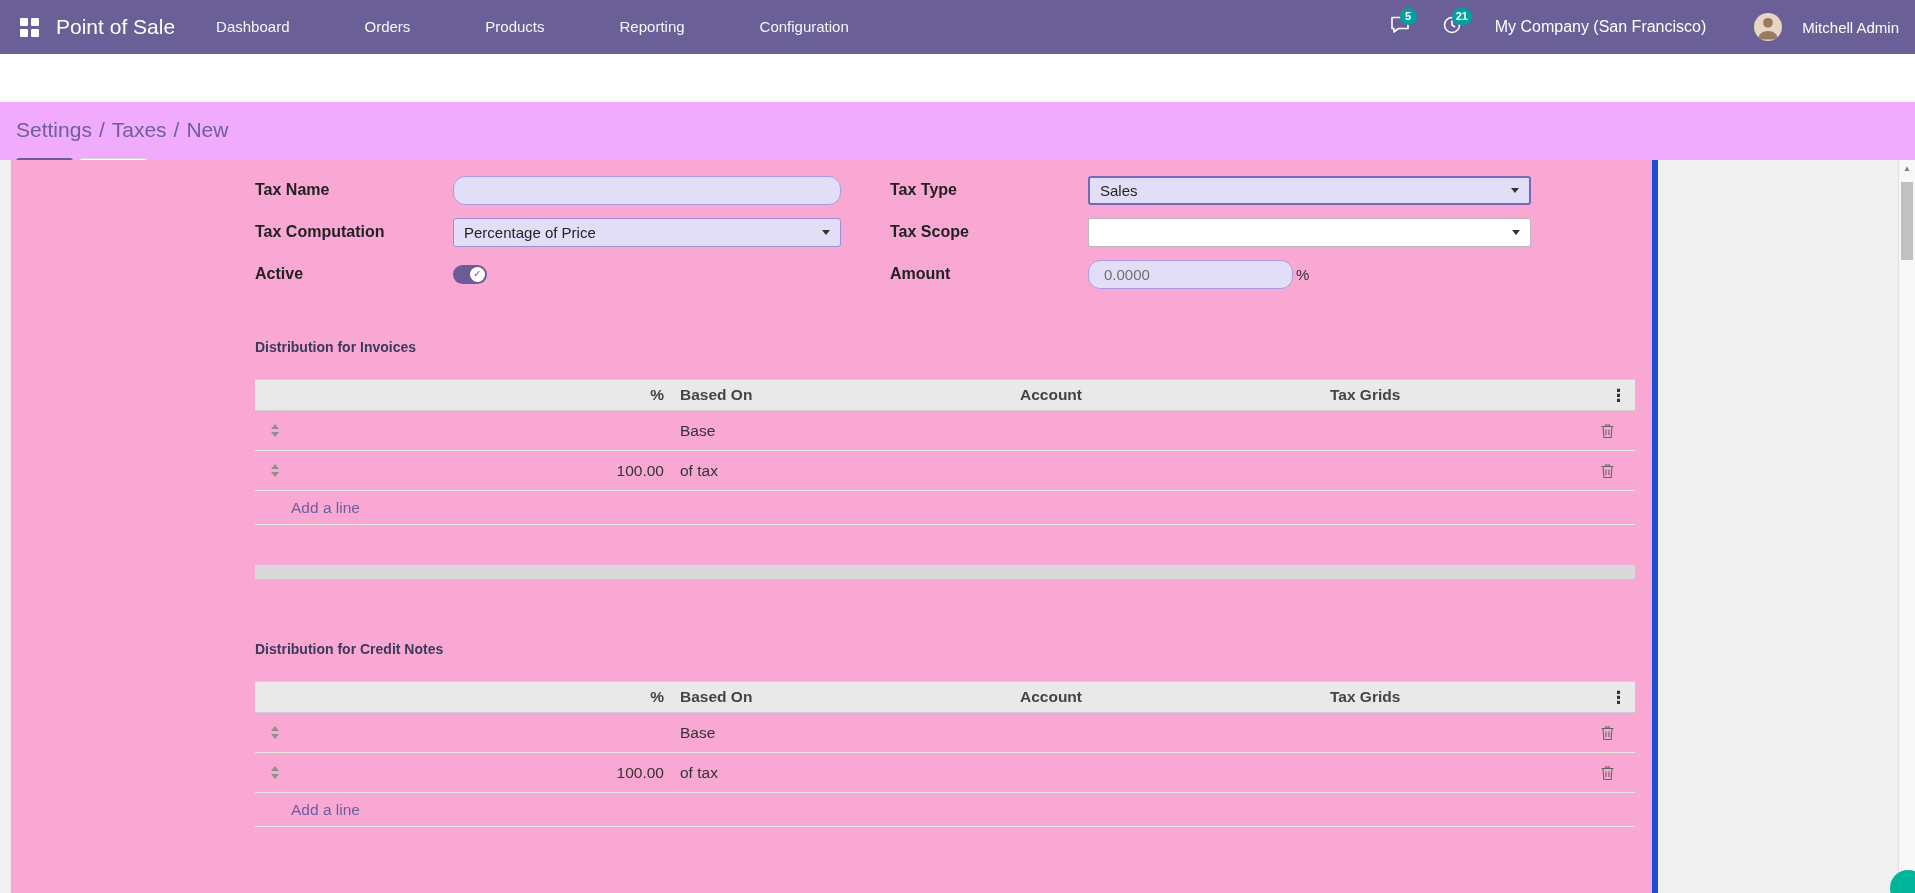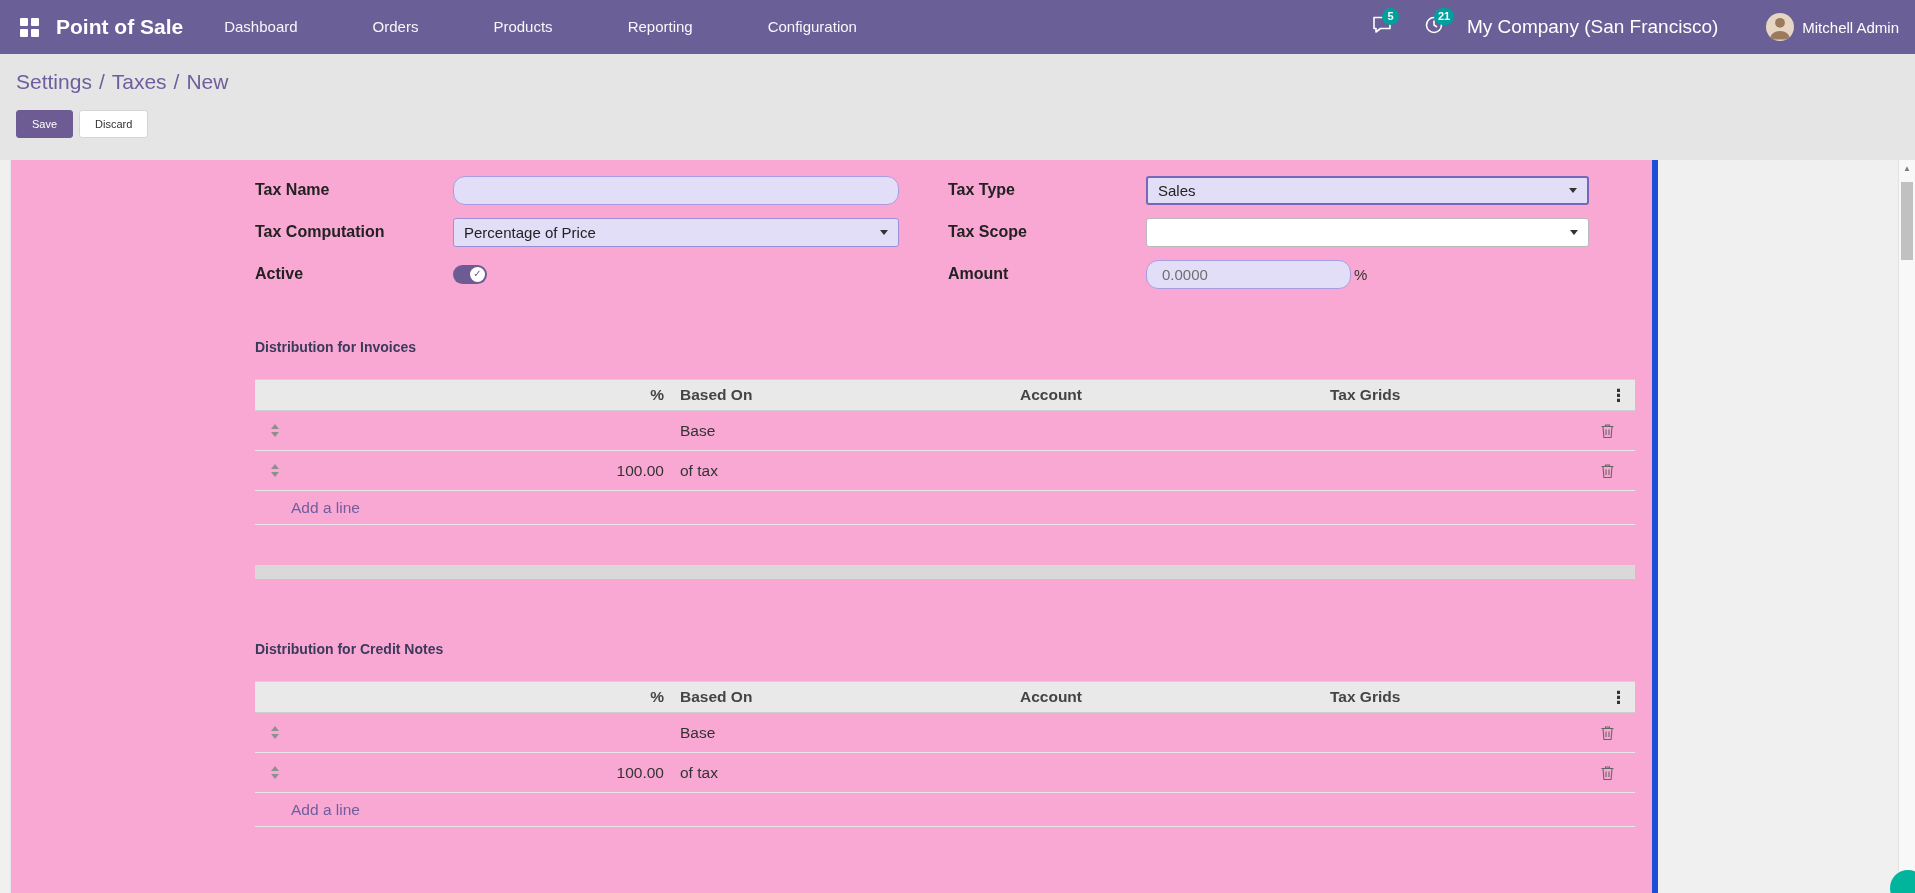--- a/index.html
+++ b/index.html
@@ -23,40 +23,40 @@
     padding: 0 16px;
     color: #fff;
   }
   .apps-btn {
     background: transparent; border: none; cursor: pointer;
     width: 26px; height: 26px; padding: 0; margin-right: 14px;
     display: flex; align-items: center; justify-content: center;
   }
   .grid-ic { display: grid; grid-template-columns: 8px 8px; grid-gap: 3px; }
   .grid-ic i { width: 8px; height: 8px; background: #fff; border-radius: 1px; }
-  .app-name { font-size: 21px; font-weight: 700; margin-right: 26px; white-space: nowrap; }
+  .app-name { font-size: 21px; font-weight: 400; margin-right: 26px; white-space: nowrap; }
   .menu { display: flex; height: 64px; align-items: center; gap: 45px; }
   .menu a { color: rgba(255,255,255,0.95); font-size: 15px; padding: 0 15px; line-height: 54px; text-decoration: none; cursor: pointer; white-space: nowrap; }
 
   .nav-right { margin-left: auto; display: flex; align-items: center; }
   .nav-icon { position: relative; width: 26px; height: 26px; margin-left: 26px; display: flex; align-items: center; justify-content: center; cursor: pointer; }
   .badge {
     position: absolute; top: -6px; left: 13px;
     min-width: 17px; height: 17px; padding: 0 4px;
     background: var(--badge-bg, #00a09d); color: #fff;
     font-size: 11px; font-weight: 700; line-height: 17px;
     border-radius: 9px; text-align: center;
   }
-  .company { margin-left: 20px; font-size: 19px; cursor: pointer; white-space: nowrap; }
+  .company { margin-left: 30px; font-size: 16px; cursor: pointer; white-space: nowrap; }
   .user-menu { margin-left: 48px; display: flex; align-items: center; cursor: pointer; }
   .avatar { width: 28px; height: 28px; border-radius: 50%; overflow: hidden; background: #e7d6c3; margin-right: 8px; flex: none; }
-  .user-name { font-size: 15px; white-space: nowrap; }
-
-  
-  .control-panel { height: 106px; background: #e5e5e5; padding: 14px 16px 0 16px; }
+  .user-name { font-size: 15px; white-space: nowrap; margin-left: 12px; }
+
+  
+  .control-panel { height: 106px; background: #f0abfc; padding: 14px 16px 0 16px; margin-top: 48px; }
   .breadcrumb { font-size: 21px; line-height: 28px; color: var(--link, #6e5e9d); }
   .breadcrumb a { color: var(--link, #6e5e9d); text-decoration: none; cursor: pointer; }
   .breadcrumb .sep { margin: 0 7px; }
   .cp-buttons { margin-top: 14px; display: flex; align-items: center; }
   .btn { font-family: inherit; font-size: 11px; padding: 7px 15px; border-radius: 3px; cursor: pointer; }
   .btn-save { background: var(--primary, #6d5b94); border: 1px solid var(--primary, #6d5b94); color: #fff; margin-right: 6px; }
   .btn-discard { background: #fff; border: 1px solid #d5d5d5; color: #333; }
 
   
   .content { position: absolute; top: 160px; left: 0; right: 0; bottom: 0; background: #f0f0f0; }
@@ -69,21 +69,21 @@
   
   .form-area { padding-top: 15px; }
   .frow { display: flex; align-items: center; height: 30px; margin-bottom: 12px; }
   .flabel { width: 198px; font-size: 16px; font-weight: 700; color: #222; flex: none; }
   .fgap { width: 49px; flex: none; }
   .finput {
     height: 29px; border: 1px solid var(--input-border, #a99ce2);
     background: var(--input-bg, #e3def8); border-radius: 12px;
     padding: 0 15px; font-size: 15px; color: #444; font-family: inherit; outline: none;
   }
-  .w-left { width: 446px; flex: none; }
+  .w-left { width: 388px; flex: none; }
   .w-right { width: 443px; flex: none; }
   .fselect {
     height: 29px; display: flex; align-items: center; justify-content: space-between;
     padding: 0 10px; border-radius: 3px; font-size: 15px; color: #222; cursor: pointer;
   }
   .fselect.strong { background: var(--input-bg, #e3def8); border: 2px solid #7668b8; }
   .fselect.lavender { background: var(--input-bg, #e3def8); border: 1px solid #9d8fd6; }
   .fselect.plain { background: #fff; border: 1px solid #b9b9b9; }
   .caret { width: 0; height: 0; border-left: 4px solid transparent; border-right: 4px solid transparent; border-top: 5px solid #333; flex: none; margin-left: 8px; }
 

